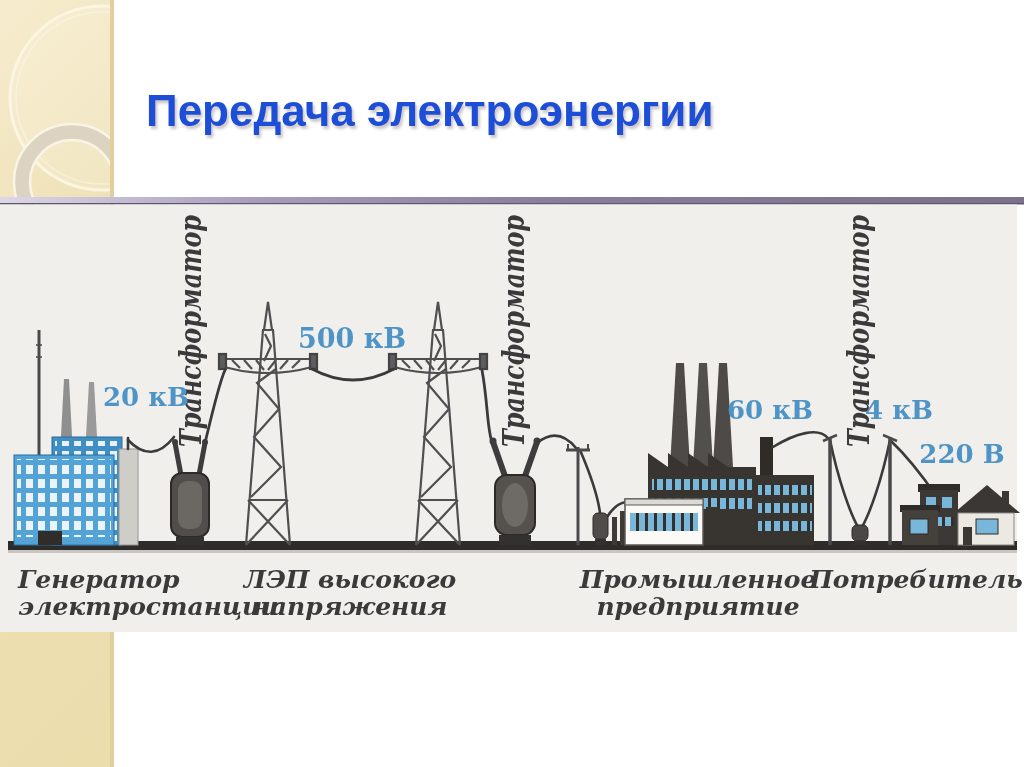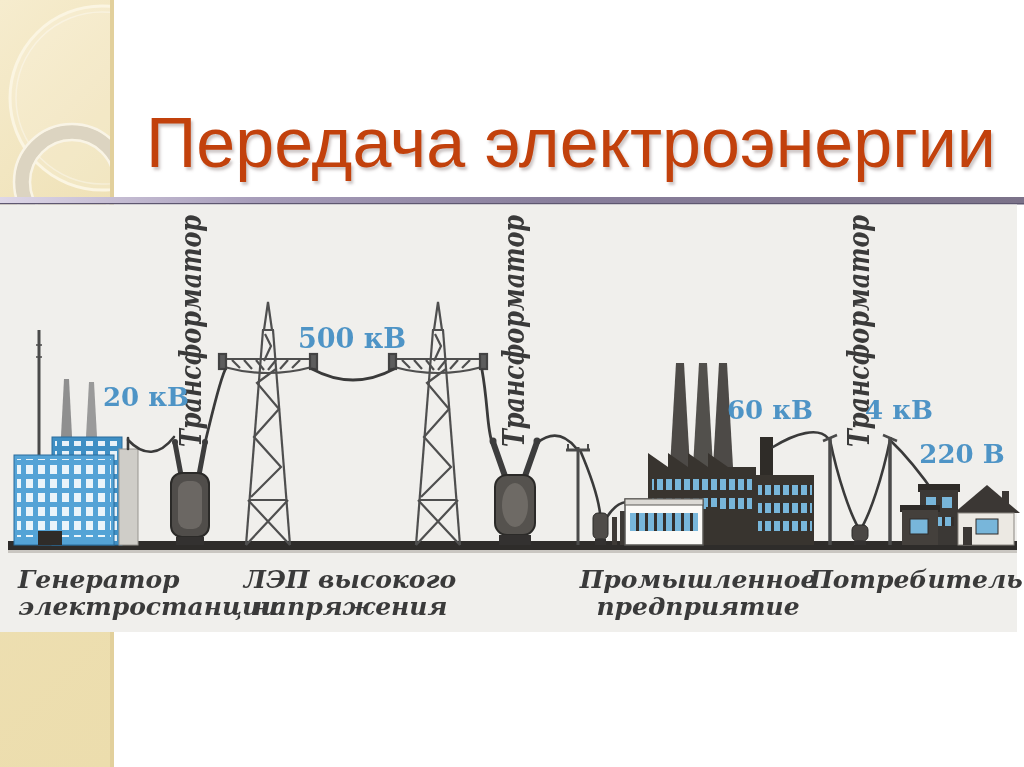--- a/index.html
+++ b/index.html
@@ -2,22 +2,22 @@
 <html><head>
 <meta charset="utf-8">
 <style>
   html,body{margin:0;padding:0;background:#ffffff;}
   #slide{position:relative;width:1024px;height:767px;background:#ffffff;overflow:hidden;
          font-family:"Liberation Sans",sans-serif;}
   #sidebar{position:absolute;left:0;top:0;width:110px;height:767px;
            background:linear-gradient(135deg,#f6ecce 0%,#eee0b4 40%,#ecddad 100%);
            border-right:4px solid #e2d09c;}
   #title{position:absolute;left:146px;top:58px;width:860px;
-         font-size:70px;line-height:1.1;font-weight:400;letter-spacing:0px;
-         color:#c2410c;text-shadow:2px 3px 3px rgba(110,90,90,0.35);}
+         font-size:44px;line-height:1.1;font-weight:700;letter-spacing:0px;
+         color:#1d4ed8;text-shadow:2px 3px 3px rgba(110,90,90,0.35);}
   #diagram{position:absolute;left:0;top:197px;width:1024px;height:435px;}
   .cap{font-family:"DejaVu Serif","Liberation Serif",serif;font-style:italic;font-weight:bold;}
   .volt{font-family:"DejaVu Serif","Liberation Serif",serif;font-weight:bold;}
   .vlabel{font-family:"DejaVu Serif","Liberation Serif",serif;font-style:italic;font-weight:bold;}
 </style>
 </head>
 <body>
 
 <div id="slide">
 

